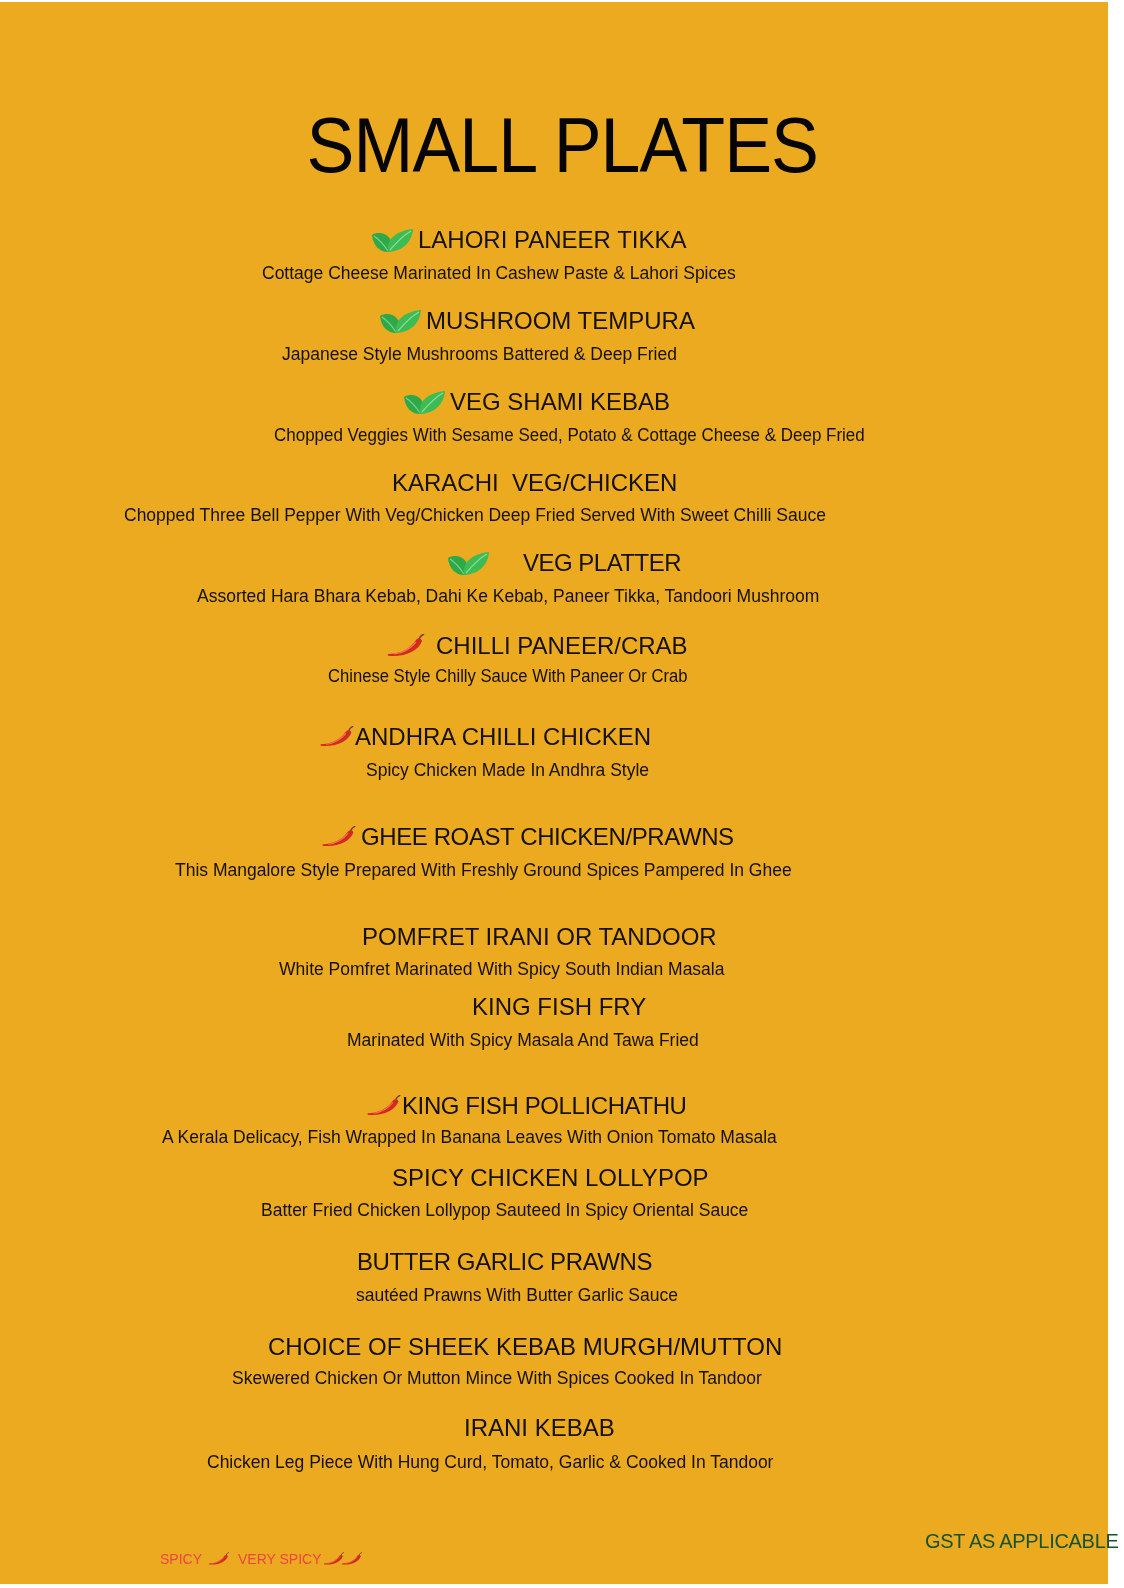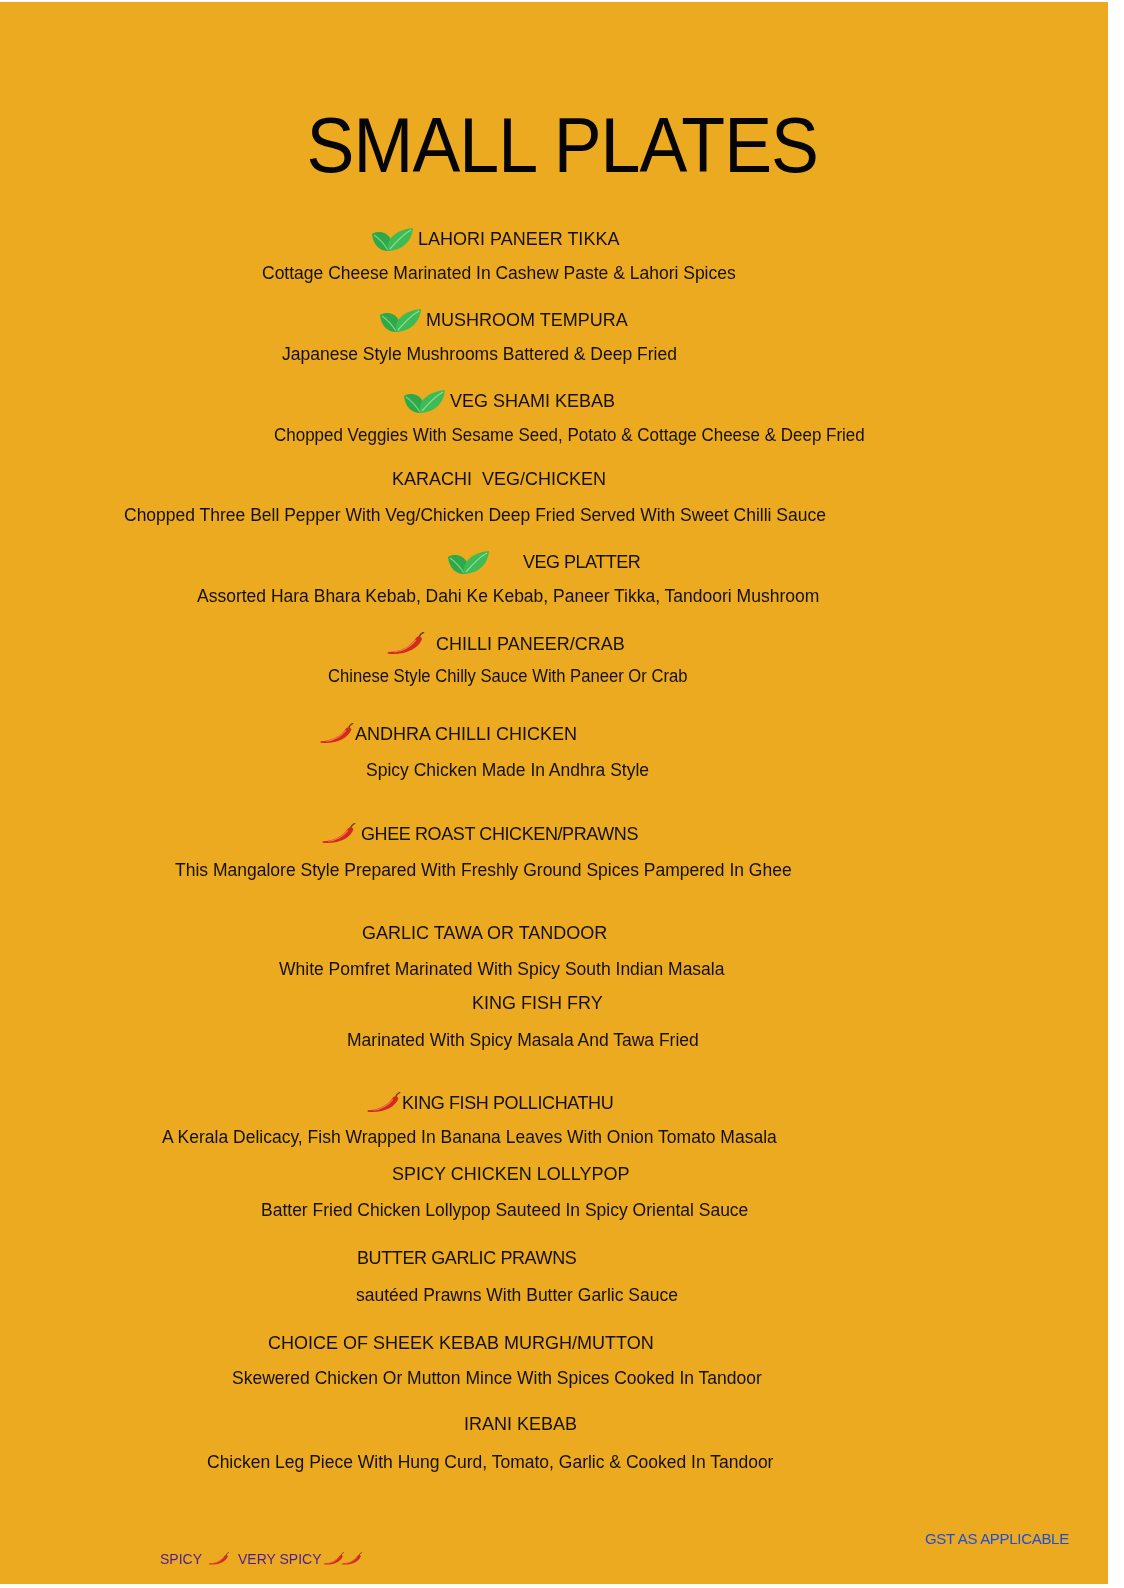--- a/index.html
+++ b/index.html
@@ -12,30 +12,30 @@
     background:#EBAA20;
   }
   .title {
     position:absolute; left:0; width:1124px; top:100px; text-align:center;
     font-size:78px; letter-spacing:-1px; font-weight:400; color:#050505;
     transform:scaleX(0.92); transform-origin:566px 0;
   }
   .item-name, .item-desc {
     position:absolute; white-space:nowrap; color:#151008;
   }
-  .item-name { font-size:18px; display:flex; align-items:center; }
+  .item-name { font-size:24px; display:flex; align-items:center; }
   .item-desc { font-size:17.5px; transform-origin:0 0; }
   .name-text { display:inline-block; }
   .icon { display:inline-block; vertical-align:middle; margin-right:4px; }
   .footer-legend {
-    position:absolute; left:160px; top:1551px; font-size:14px; color:#4c1d95;
+    position:absolute; left:160px; top:1551px; font-size:14px; color:#ef4444;
     display:flex; align-items:center; white-space:nowrap;
   }
   .gst {
-    position:absolute; left:925px; top:1530px; font-size:15px; color:#1d4ed8; white-space:nowrap;
+    position:absolute; left:925px; top:1530px; font-size:20px; color:#14532d; white-space:nowrap;
     letter-spacing:-0.3px;
   }
 </style>
 </head>
 <body>
 
 <svg width="0" height="0" style="position:absolute">
   <defs>
     <symbol id="leaf" viewBox="0 0 44 26">
       <path d="M2 8 C8 4 18 6 21 14 C22 20 20 24 18 25 C10 25 3 19 2 8 Z" fill="#2FA84A"></path>
@@ -110,21 +110,21 @@
 
 <div class="item-name" style="left:321px;top:823px;">
   <svg class="icon" width="36" height="22">
       <use href="#chilli"></use>
     </svg>
   <span class="name-text" style="letter-spacing:-0.4px;">GHEE ROAST CHICKEN/PRAWNS</span>
 </div>
 <div class="item-desc" style="left:175px;top:860px;">This Mangalore Style Prepared With Freshly Ground Spices Pampered In Ghee</div>
 
 <div class="item-name" style="left:362px;top:923px;">
-  <span class="name-text">GARLIC TAWA OR TANDOOR</span>
+  <span class="name-text">POMFRET IRANI OR TANDOOR</span>
 </div>
 <div class="item-desc" style="left:279px;top:959px;">White Pomfret Marinated With Spicy South Indian Masala</div>
 
 <div class="item-name" style="left:472px;top:993px;">
   <span class="name-text">KING FISH FRY</span>
 </div>
 <div class="item-desc" style="left:315px;top:1030px;margin-left:32px;">Marinated With Spicy Masala And Tawa Fried</div>
 
 <div class="item-name" style="left:366px;top:1092px;">
   <svg class="icon" width="36" height="22" style="margin-right:0">

